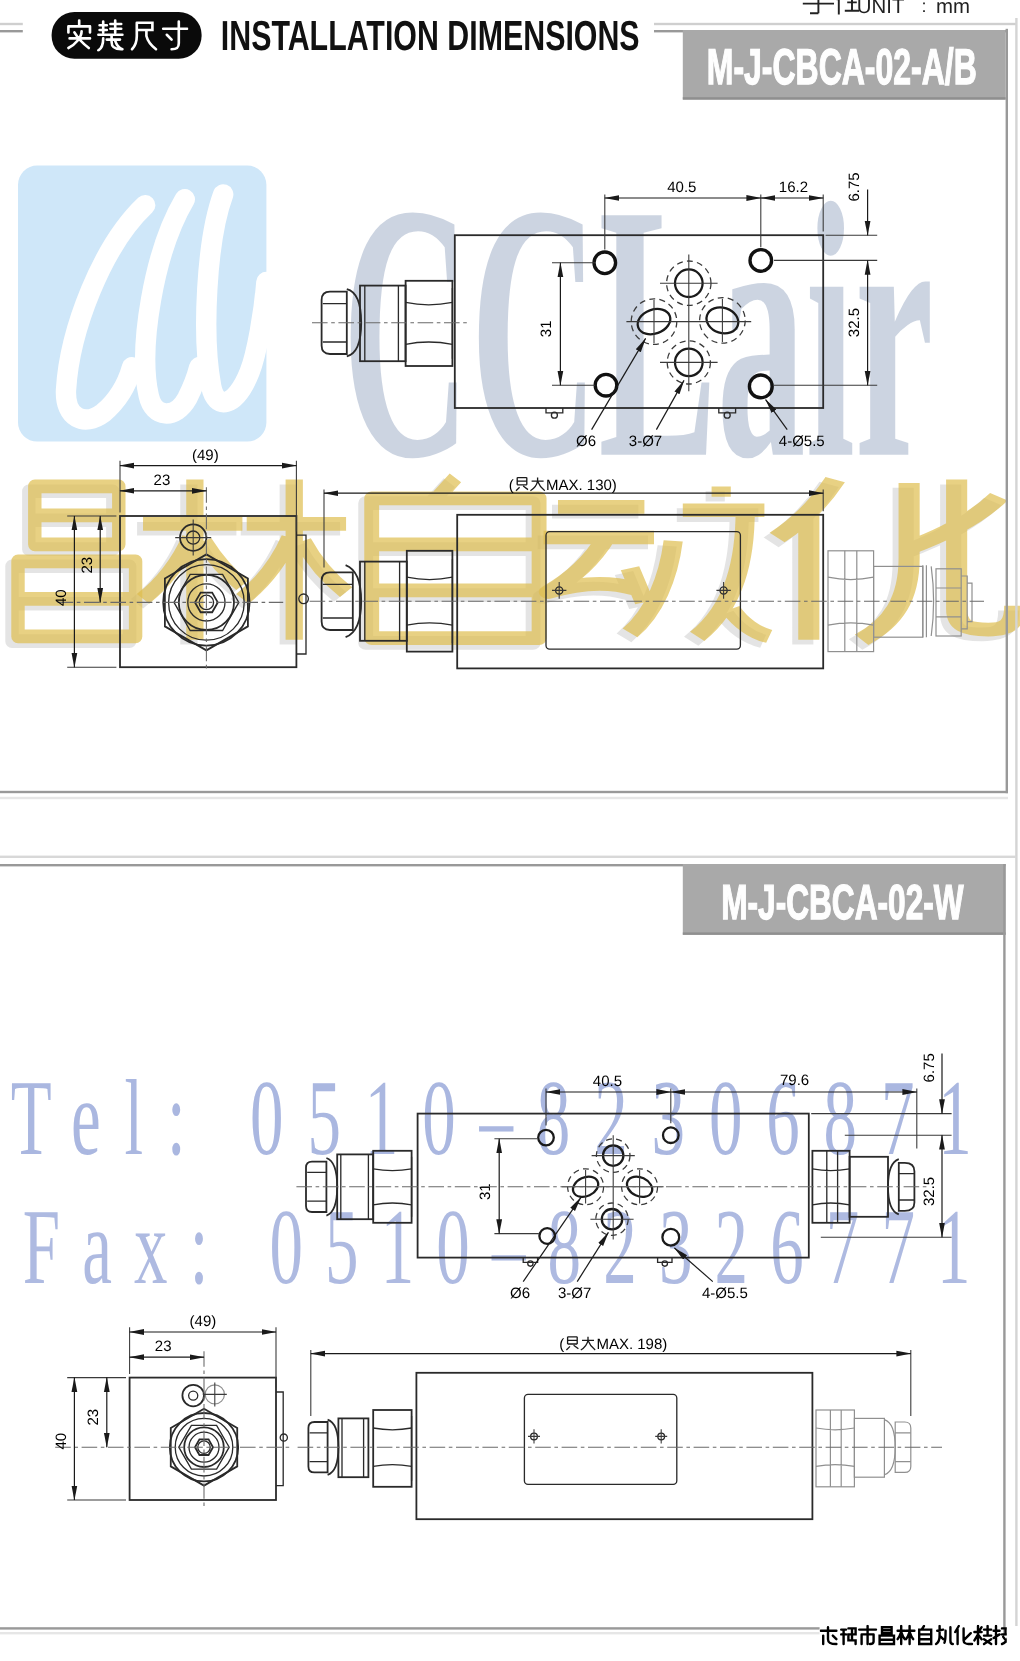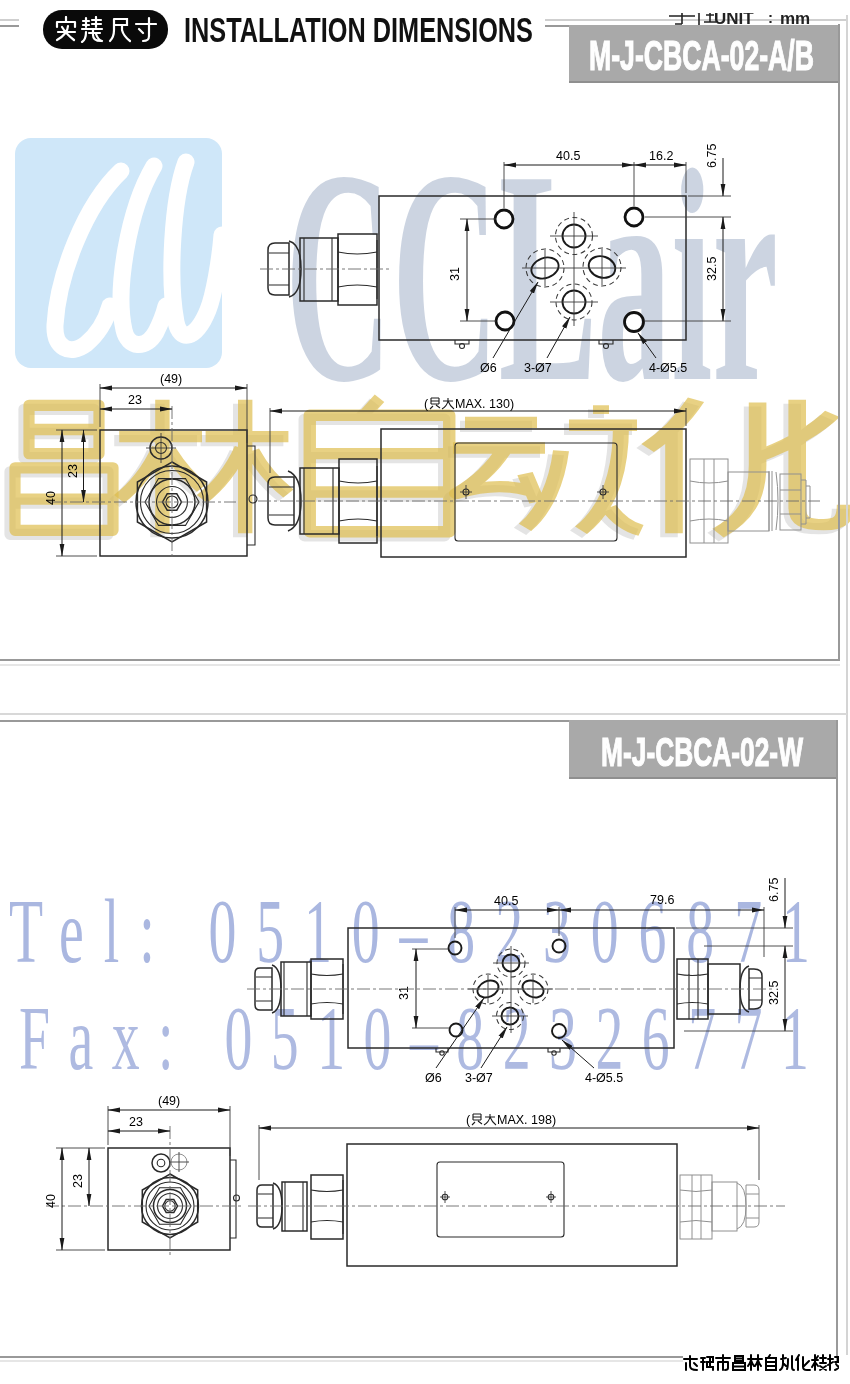--- a/index.html
+++ b/index.html
@@ -409,21 +409,21 @@
     </g>
   </svg>
 
   <svg class="abs" style="left:0;top:0;" width="560" height="60">
     <text x="184" y="42" font-family="Liberation Sans, sans-serif" font-size="35" font-weight="bold" fill="#111" textLength="349" lengthAdjust="spacingAndGlyphs">INSTALLATION DIMENSIONS</text>
   </svg>
 
   <div class="abs" style="left:545px;top:19px;width:302px;height:2px;background:#cfcfcf;"></div>
   <div class="abs" style="left:545px;top:25px;width:295px;height:2px;background:#999;"></div>
 
-  <div class="abs" style="left:668px;top:13px;width:142px;height:13px;overflow:hidden;font-weight:bold;">
+  <div class="abs" style="left:668px;top:0px;width:142px;height:13px;overflow:hidden;">
     <svg width="142" height="26" viewBox="0 0 142 26" style="position:absolute;left:0;top:-12px;">
       <g fill="none" stroke="#222" stroke-width="1.6">
         <path d="M6 1 L22 1 L22 11 L6 11 Z M14 1 L14 11 M1 15 L27 15 M14 11 L14 23 M14 23 L7 23"></path>
         <path d="M32 5 L29 12 M31 9 L31 24 M38 5 L36 9 M36 9 L48 9 M42 5 L42 9 M38 14 L46 14 M36 21 L48 21 M42 9 L42 21"></path>
       </g>
       <text x="46" y="23" font-family="Liberation Sans, sans-serif" font-size="17" fill="#222">UNIT</text>
       <text x="100" y="22" font-family="Liberation Sans, sans-serif" font-size="15" fill="#222">:</text>
       <text x="112" y="23" font-family="Liberation Sans, sans-serif" font-size="17" fill="#222">mm</text>
     </svg>
   </div>

